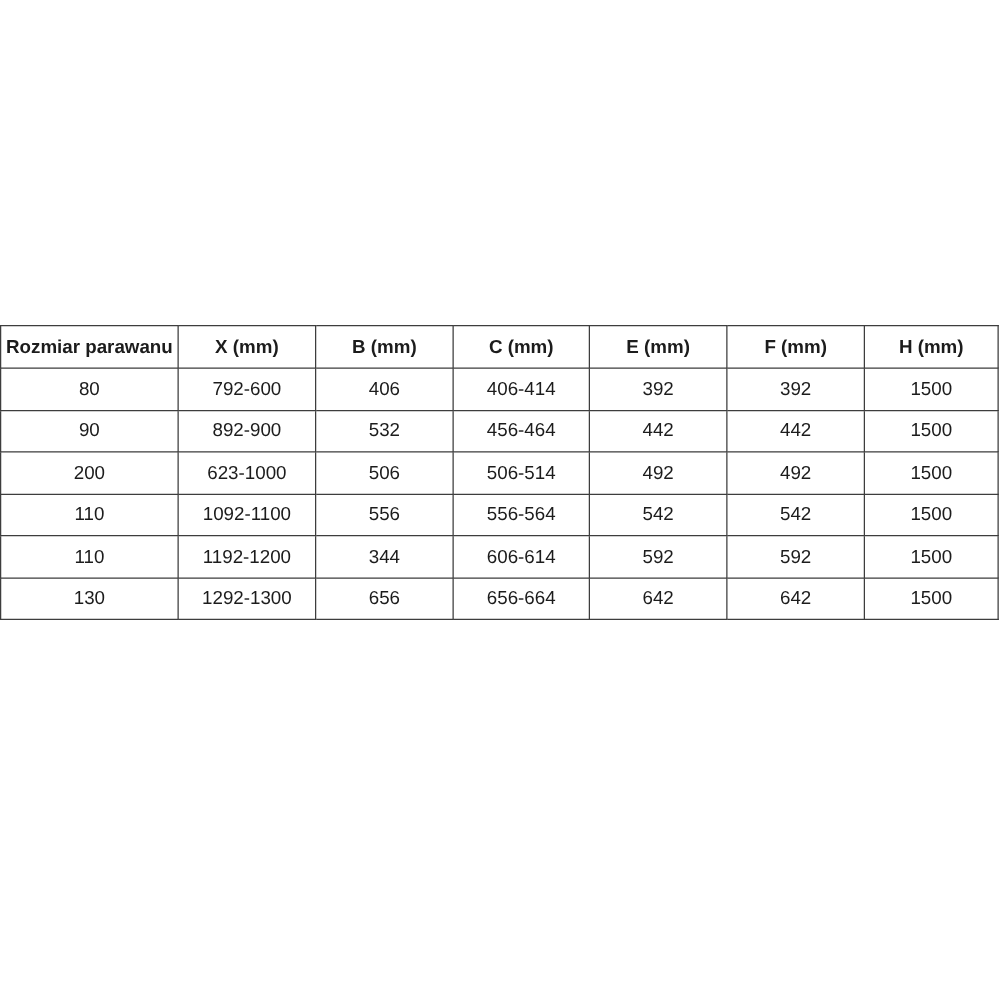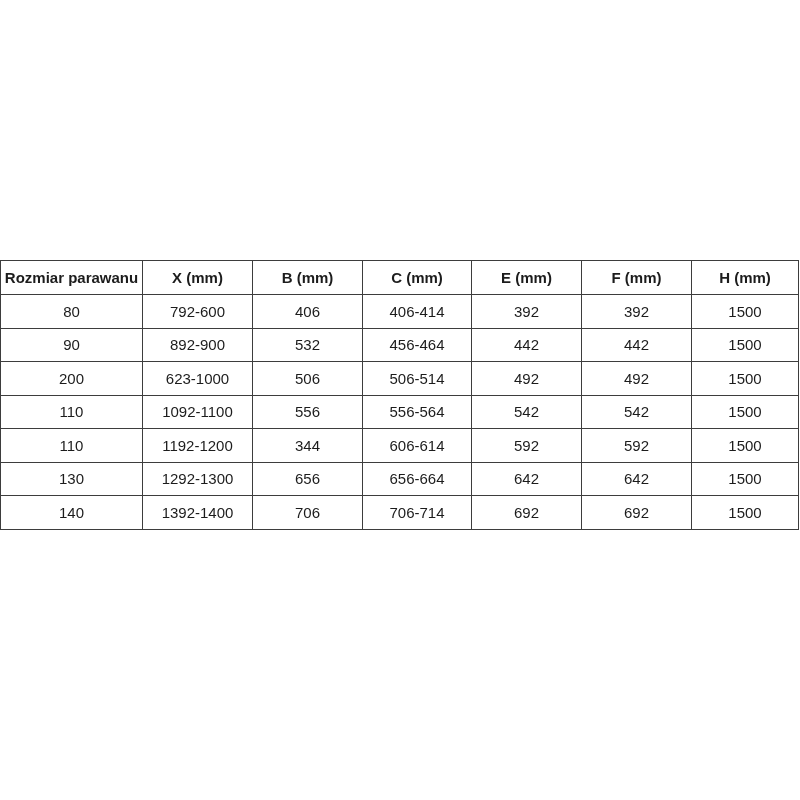--- a/index.html
+++ b/index.html
@@ -123,25 +123,16 @@
           </tr>
           <tr>
             <td>130</td>
             <td>1292-1300</td>
             <td>656</td>
             <td>656-664</td>
             <td>642</td>
             <td>642</td>
             <td>1500</td>
           </tr>
-          <tr>
-            <td>140</td>
-            <td>1392-1400</td>
-            <td>706</td>
-            <td>706-714</td>
-            <td>692</td>
-            <td>692</td>
-            <td>1500</td>
-          </tr>
         </tbody>
     </table>
   </div>
 </div>
 
 </body></html>

